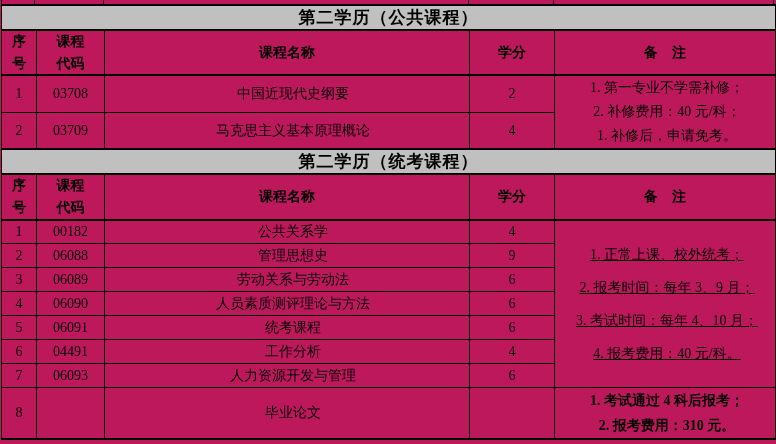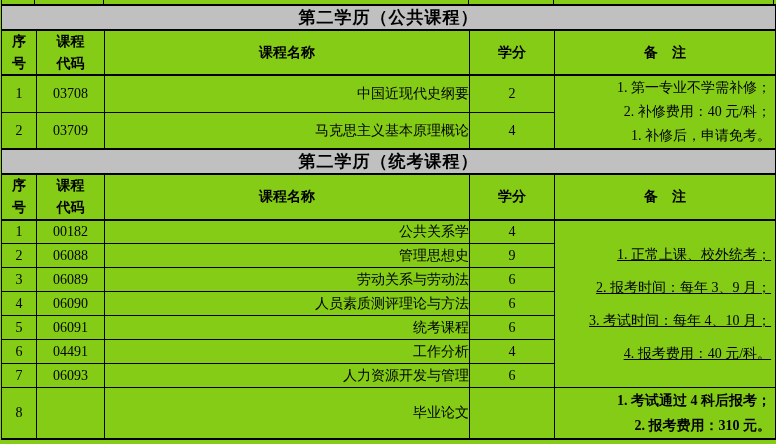--- a/index.html
+++ b/index.html
@@ -1,21 +1,21 @@
 <!DOCTYPE html>
 <html><head>
 <meta charset="utf-8">
 <style>
   * { box-sizing: border-box; margin: 0; padding: 0; }
   html, body { background: #ffffff; }
   .page {
     position: relative;
     width: 776px;
     height: 444px;
-    background: #84cc16;
+    background: #be185d;
     color: #000000;
     font-family: "Liberation Serif", "DejaVu Serif", serif;
     font-size: 14px;
     overflow: hidden;
   }
   
   .crop-strip { position: relative; height: 4px; width: 776px; }
   .crop-strip i { position: absolute; top: 0; width: 1px; height: 4px; background: #000; }
 
   table.sheet {
@@ -50,22 +50,22 @@
     height: 45px;
     font-size: 14px;
     line-height: 1.55;
   }
   .wrap-1 { display: inline-block; width: 1.15em; }  
   .wrap-2 { display: inline-block; width: 2.3em; text-align: center; }   
   tr.row-s1 td { height: 36px; }
   tr.row-s2 td { height: 24px; }
   tr.row-thesis td { height: 44px; border-bottom: 2px solid #000; }
   td.center { text-align: center; }
-  td.name { text-align: right; padding-left: 12px; }
-  td.remark { text-align: right; padding: 0 4px 0 8px; vertical-align: middle; }
+  td.name { text-align: center; padding-left: 12px; }
+  td.remark { text-align: center; padding: 0 4px 0 8px; vertical-align: middle; }
   .rl div { white-space: nowrap; }
   .rl-24 div { line-height: 24px; }
   .rl-33 div { line-height: 33px; text-decoration: underline; }
   .rl-25 div { line-height: 25px; font-weight: bold; }
 </style>
 </head>
 <body>
 
 <div class="page">
 

